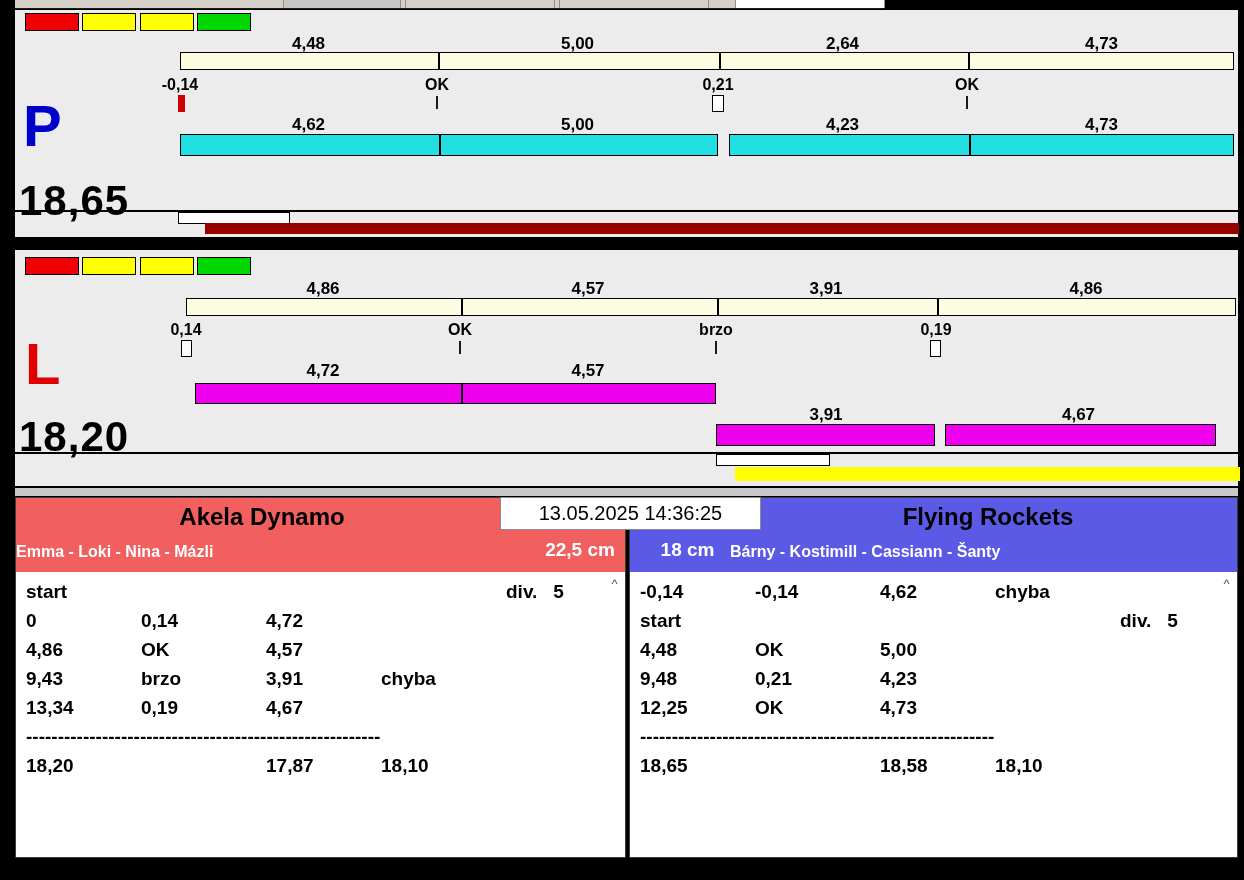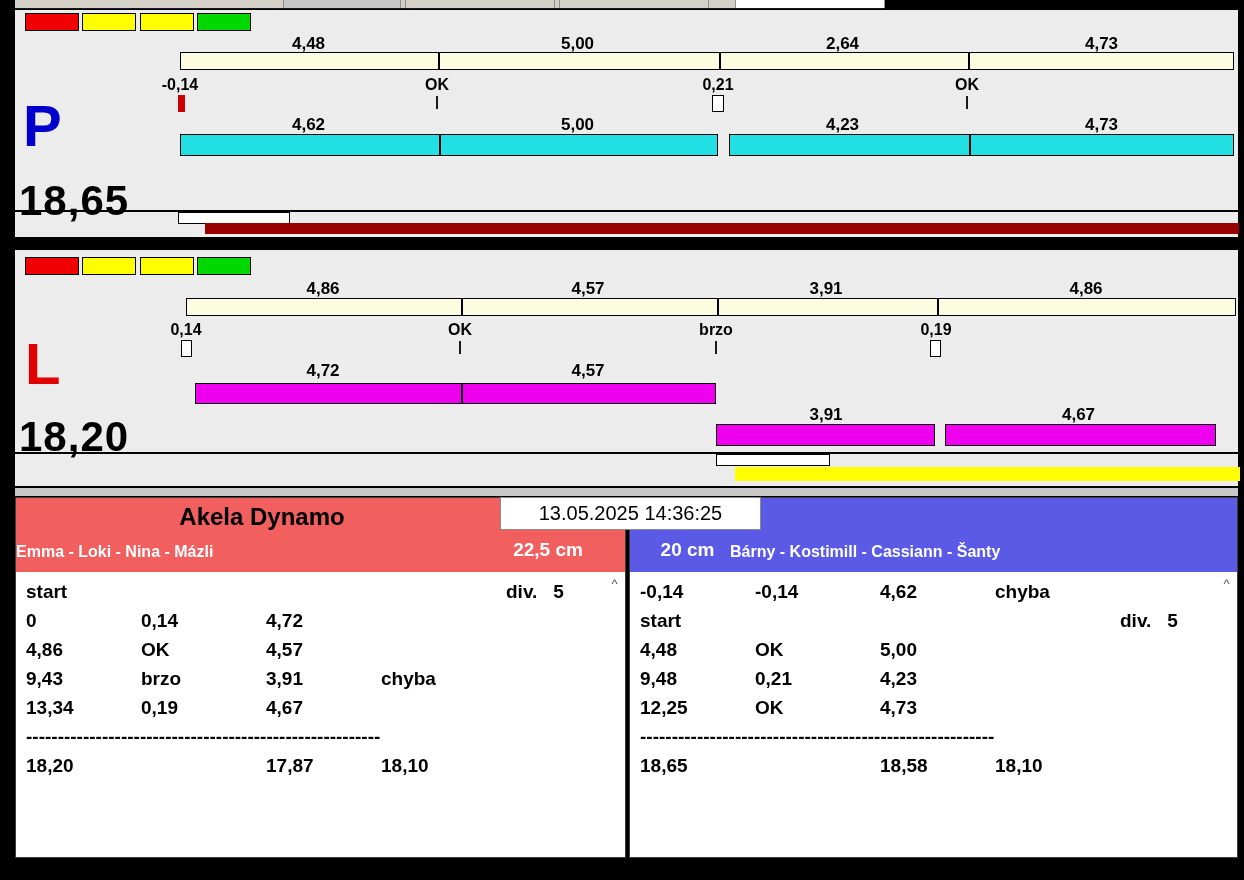--- a/index.html
+++ b/index.html
@@ -150,38 +150,39 @@
   </section>
 
   <div class="mid-divider"></div>
 
   <section class="results" style="left:15px;top:497px;width:1223px;height:425px">
 
     <div class="team" style="left:0;width:611px">
       <div class="team-header" style="background:#f15f5f">
         <div class="team-name" style="left:0;width:492px">Akela Dynamo</div>
         <div class="team-members" style="left:0;width:548px">Emma - Loki - Nina - Mázli</div>
-        <div class="jump-height" style="left:472px;width:120px">22,5 cm</div>
+        <div class="jump-height" style="left:504px;width:120px">22,5 cm</div>
       </div>
       <div class="team-table" id="tableLeft">
           <div class="t-row"><span class="t-cell">start</span><span class="t-cell"></span><span class="t-cell"></span><span class="t-cell"></span><span class="t-cell">div.   5</span></div>
           <div class="t-row"><span class="t-cell">0</span><span class="t-cell">0,14</span><span class="t-cell">4,72</span><span class="t-cell"></span><span class="t-cell"></span></div>
           <div class="t-row"><span class="t-cell">4,86</span><span class="t-cell">OK</span><span class="t-cell">4,57</span><span class="t-cell"></span><span class="t-cell"></span></div>
           <div class="t-row"><span class="t-cell">9,43</span><span class="t-cell">brzo</span><span class="t-cell">3,91</span><span class="t-cell">chyba</span><span class="t-cell"></span></div>
           <div class="t-row"><span class="t-cell">13,34</span><span class="t-cell">0,19</span><span class="t-cell">4,67</span><span class="t-cell"></span><span class="t-cell"></span></div>
           <div class="t-row"><span class="t-sep">--------------------------------------------------------</span></div>
           <div class="t-row"><span class="t-cell">18,20</span><span class="t-cell"></span><span class="t-cell">17,87</span><span class="t-cell">18,10</span><span class="t-cell"></span></div>
         </div>
       <div class="scroll-up">^</div>
     </div>
 
     <div class="team" style="left:614px;width:609px">
       <div class="team-header" style="background:#5a5ae6">
+        <div class="team-name" style="left:110px;width:496px">Flying Rockets</div>
         <div class="team-members" style="left:100px;width:509px">Bárny - Kostimill - Cassiann - Šanty</div>
-        <div class="jump-height" style="left:10px;width:95px">20 cm</div>
+        <div class="jump-height" style="left:10px;width:95px">18 cm</div>
       </div>
       <div class="team-table" id="tableRight">
           <div class="t-row"><span class="t-cell">-0,14</span><span class="t-cell">-0,14</span><span class="t-cell">4,62</span><span class="t-cell">chyba</span><span class="t-cell"></span></div>
           <div class="t-row"><span class="t-cell">start</span><span class="t-cell"></span><span class="t-cell"></span><span class="t-cell"></span><span class="t-cell">div.   5</span></div>
           <div class="t-row"><span class="t-cell">4,48</span><span class="t-cell">OK</span><span class="t-cell">5,00</span><span class="t-cell"></span><span class="t-cell"></span></div>
           <div class="t-row"><span class="t-cell">9,48</span><span class="t-cell">0,21</span><span class="t-cell">4,23</span><span class="t-cell"></span><span class="t-cell"></span></div>
           <div class="t-row"><span class="t-cell">12,25</span><span class="t-cell">OK</span><span class="t-cell">4,73</span><span class="t-cell"></span><span class="t-cell"></span></div>
           <div class="t-row"><span class="t-sep">--------------------------------------------------------</span></div>
           <div class="t-row"><span class="t-cell">18,65</span><span class="t-cell"></span><span class="t-cell">18,58</span><span class="t-cell">18,10</span><span class="t-cell"></span></div>
         </div>

